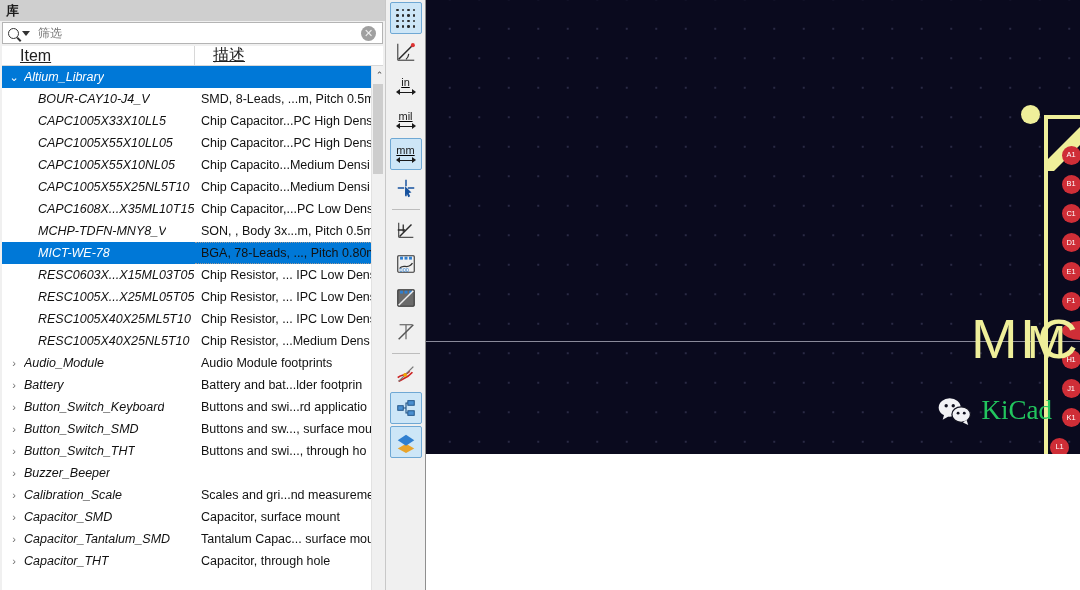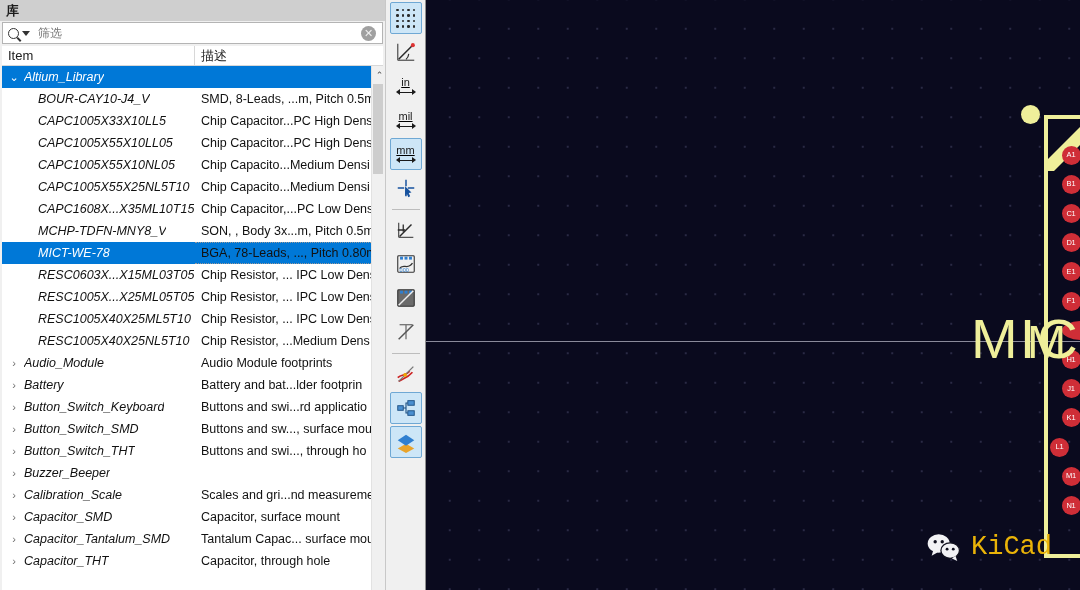--- a/index.html
+++ b/index.html
@@ -74,24 +74,25 @@
 
   
   #col-header {
     height: 20px; display: flex;
     background: #ffffff;
     border-bottom: 1px solid #d8d8d8;
     margin: 2px 2px 0 2px;
     position: relative;
   }
   .col-h {
-    font-size: 13px; color: #202020;
+    font-size: 16px; color: #202020;
     display: flex; align-items: center;
-    padding-left: 6px;
+    padding-left: 18px;
     height: 100%;
+    text-decoration: underline;
   }
   #col-h-item { width: 193px; border-right: 1px solid #d8d8d8; }
   #col-h-desc { flex: 1; }
 
   
   #tree-scroll-area {
     flex: 1; position: relative; overflow: hidden;
     background: #ffffff;
     margin: 0 2px 0 2px;
     display: flex;
@@ -199,21 +200,21 @@
     position: absolute; right: 0; top: 0.5px;
     width: 0; height: 0;
     border-top: 3px solid transparent; border-bottom: 3px solid transparent;
     border-left: 4px solid #1a1a1a;
   }
   .grid-dots { display: grid; grid-template-columns: repeat(4,1fr); gap: 3px; }
   .grid-dots i { width: 2.5px; height: 2.5px; background: #2a2a2a; border-radius: 50%; display: block; }
 
   
   #canvas {
-    position: relative; flex: 1; height: 590px;
+    position: relative; flex: 1; height: 454px;
     background: #0a0a1e; overflow: hidden;
   }
   #grid-dots-bg {
     position: absolute; inset: 0;
     background-image: radial-gradient(#2a2a45 0.7px, transparent 0.8px);
     background-size: 29.5px 29.5px;
     background-position: 9px 14px;
   }
   .axis { position: absolute; background: #8a8a9a; }
   #axis-h { left: 0; top: 341px; width: 100%; height: 1px; }
@@ -262,22 +263,22 @@
     font-size: 47px; line-height: 47px;
     letter-spacing: 11px;
   }
 
   
   #watermark {
     position: absolute; right: 28px; bottom: 28px;
     display: flex; align-items: center; gap: 9px;
   }
   #wm-text {
-    color: #eab308; font-size: 27px;
-    font-family: Liberation Mono, monospace;
+    color: #22c55e; font-size: 27px;
+    font-family: Liberation Serif, serif;
   }
   #wm-logo { width: 36px; height: 30px; position: relative; }
 </style>
 </head>
 <body>
 
 <div id="app">
 
   <div id="library-panel">
 

